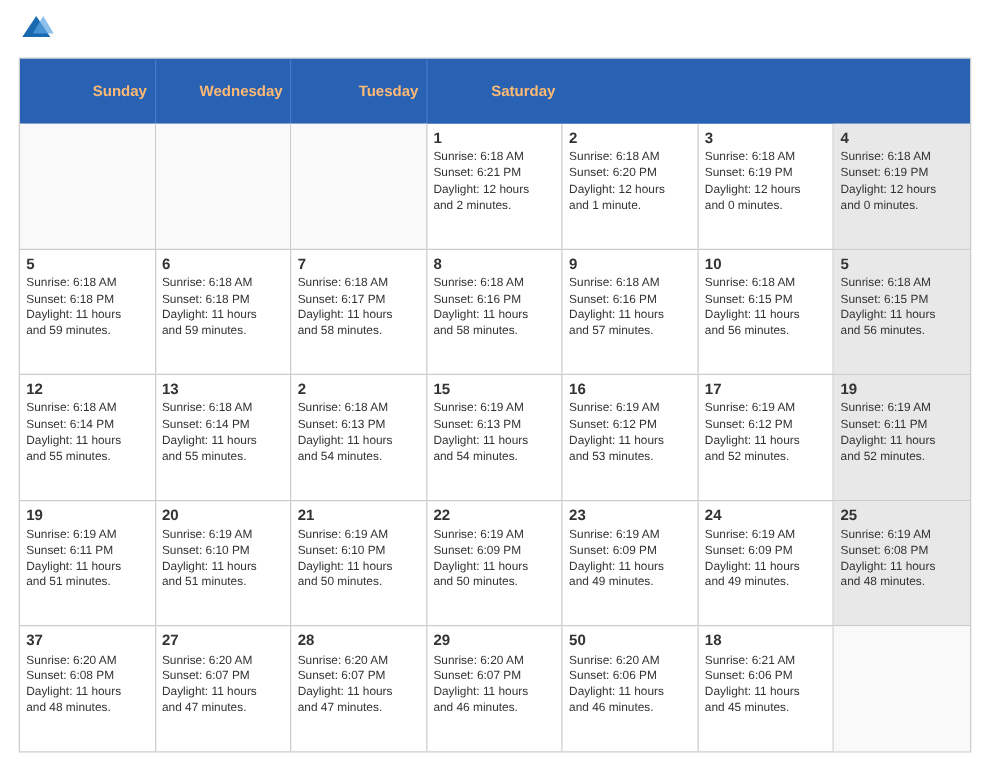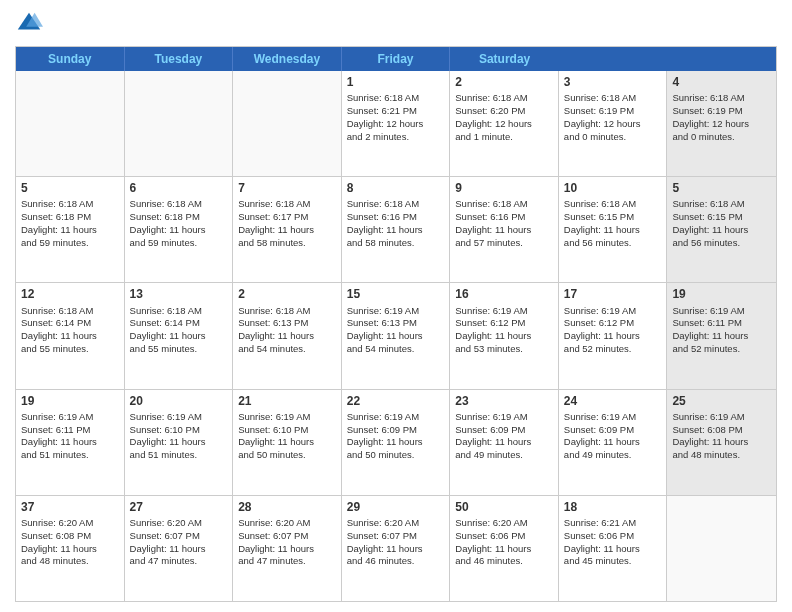--- a/index.html
+++ b/index.html
@@ -64,25 +64,25 @@
       display: flex;
       flex-direction: column;
       border: 1px solid #ccc;
     }
     .cal-header {
       display: grid;
       grid-template-columns: repeat(7, 1fr);
       background: #2962b3;
     }
     .cal-header-cell {
-      color: #7dd3fc;
+      color: #fdba74;
       font-size: 12px;
       font-weight: bold;
-      padding: 5px 6px;
-      text-align: center;
+      padding: 19px 6px;
+      text-align: right;
       border-right: 1px solid #4a7ac7;
     }
     .cal-header-cell:last-child { border-right: none; }
     .cal-body {
       flex: 1;
       display: flex;
       flex-direction: column;
     }
     .cal-week {
       display: grid;
@@ -128,23 +128,22 @@
     </div>
     <div class="title-block">
       <div class="month-title"></div>
       <div class="location"></div>
     </div>
   </div>
 
   <div class="calendar">
     <div class="cal-header" id="cal-header">
         <div class="cal-header-cell">Sunday</div>
+        <div class="cal-header-cell">Wednesday</div>
         <div class="cal-header-cell">Tuesday</div>
-        <div class="cal-header-cell">Wednesday</div>
-        <div class="cal-header-cell">Friday</div>
         <div class="cal-header-cell">Saturday</div>
       </div>
     <div class="cal-body" id="cal-body">
         <div class="cal-week">
           <div class="cal-cell empty"></div>
           <div class="cal-cell empty"></div>
           <div class="cal-cell empty"></div>
           <div class="cal-cell">
             <div class="day-num">1</div>
             <div class="cell-text">Sunrise: 6:18 AM</div>

